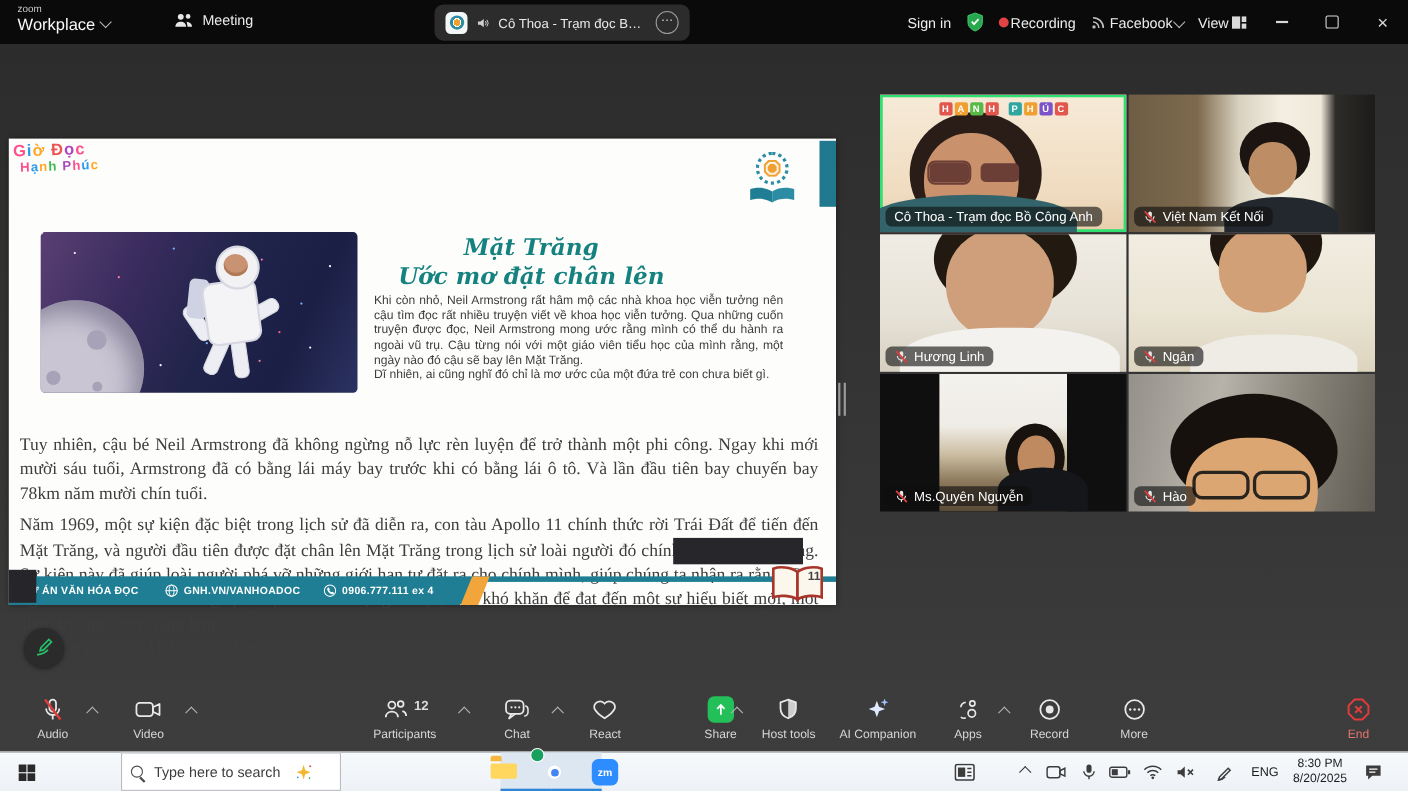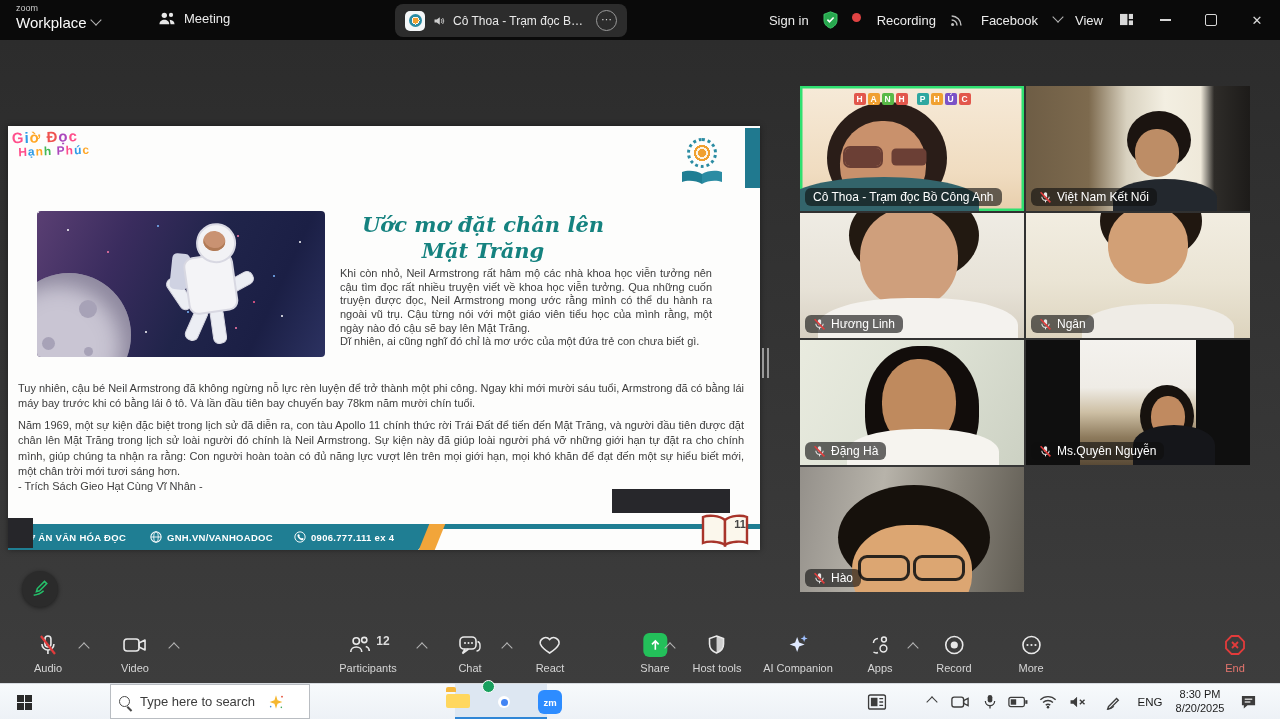--- a/index.html
+++ b/index.html
@@ -17,21 +17,21 @@
   .tb-caret{position:absolute;left:92px;top:16px;}
   .tb-meeting{position:absolute;left:158px;top:10px;display:flex;align-items:center;gap:8px;color:#ececec;font-size:13px;}
   .tab{position:absolute;left:395px;top:4px;width:232px;height:33px;background:#2c2c2c;border-radius:8px;
        display:flex;align-items:center;gap:8px;padding:0 10px;box-sizing:border-box;}
   .tab-appicon{width:20px;height:20px;border-radius:5px;background:#f4f7f8;display:flex;align-items:center;justify-content:center;flex:none;}
   .mandala{width:13px;height:13px;border-radius:50%;background:radial-gradient(circle,#f0a030 0 3px,#fdf6ea 3px 4px,#2b8ca3 4px 7px);}
   .tab-title{font-size:12px;color:#e9e9e9;white-space:nowrap;overflow:hidden;text-overflow:ellipsis;max-width:146px;}
   .tab-more{width:19px;height:19px;border:1.4px solid #9a9a9a;border-radius:50%;color:#cfcfcf;font-size:11px;line-height:17px;text-align:center;flex:none;}
   .tb-right{position:absolute;right:146px;top:0;height:40px;display:flex;align-items:center;gap:13px;}
   .tb-right .txt{color:#ececec;font-size:13px;}
-  .grp{display:flex;gap:16px;}
+  .grp{display:flex;align-items:center;gap:2px;}
   .recdot{width:9px;height:9px;border-radius:50%;background:#e04343;}
   .win-btns{position:absolute;right:0;top:0;display:flex;}
   .win-btn{width:46px;height:40px;display:flex;align-items:center;justify-content:center;color:#d8d8d8;}
   .ic-min{width:11px;height:1.5px;background:#d8d8d8;display:block;}
   .ic-max{width:10px;height:10px;border:1.4px solid #d8d8d8;border-radius:2px;display:block;}
   .ic-close{font-size:13px;line-height:1;}
 
   
   #canvas{position:absolute;left:0;top:40px;width:1280px;height:643px;background:linear-gradient(#2c2c2c,#3d3d3d);}
 
@@ -69,21 +69,21 @@
   .torso{position:absolute;left:22px;top:32px;width:46px;height:54px;border-radius:10px;background:#f4f4f7;border:2px solid #d8d8e2;transform:rotate(-14deg);}
   .pack{position:absolute;left:6px;top:34px;width:18px;height:36px;border-radius:5px;background:#cfd2e2;}
   .limb{position:absolute;width:12px;height:34px;border-radius:6px;background:#eceef4;border:1.5px solid #d8d8e2;}
   .l1{left:66px;top:40px;transform:rotate(55deg);} .l2{left:10px;top:56px;transform:rotate(-40deg);}
   .l3{left:30px;top:84px;transform:rotate(18deg);} .l4{left:52px;top:84px;transform:rotate(-14deg);}
 
   .doc-title{position:absolute;left:330px;top:86px;width:290px;text-align:center;color:#15827f;
       font-family:"DejaVu Serif",serif;font-style:italic;font-weight:bold;font-size:21px;line-height:1.25;}
   .doc-col{position:absolute;left:332px;top:141px;width:372px;color:#3d3d3d;font-size:11px;line-height:1.24;text-align:justify;}
   .doc-col p{margin:0;}
-  .doc-full{position:absolute;left:10px;top:255px;width:726px;color:#3d3d3d;font-size:11px;line-height:1.4;text-align:justify;}
+  .doc-full{position:absolute;left:10px;top:268px;width:726px;color:#3d3d3d;font-size:16px;line-height:1.4;text-align:justify;font-family:Liberation Serif, serif;}
   .doc-full p{margin:0;}
   .doc-full .gap{margin-top:6px;}
   .doc-source{margin-top:1px;text-align:left;}
   .redact{position:absolute;left:604px;top:363px;width:118px;height:24px;background:#27272b;}
   .cover-sq{position:absolute;left:0;top:392px;width:25px;height:30px;background:#26262a;z-index:5;}
 
   .doc-footer{position:absolute;left:0;right:0;bottom:0;height:26px;}
   .df-line{position:absolute;left:0;right:0;top:0;height:5px;background:#1f7e93;}
   .df-ribbon{position:absolute;left:0;top:0;width:434px;height:26px;background:#1f7e93;
       clip-path:polygon(0 0,434px 0,410px 26px,0 26px);}
@@ -289,22 +289,22 @@
       <i class="limb l3"></i>
       <i class="limb l4"></i>
       <i class="pack"></i>
       <i class="torso"></i>
       <i class="helmet"></i>
       <i class="visor"></i>
     </div>
   </div>
 
   <div class="doc-title">
+    <div>Mặt Trăng</div>
     <div>Ước mơ đặt chân lên</div>
-    <div>Mặt Trăng</div>
   </div>
   <div class="doc-col">
     <p>Khi còn nhỏ, Neil Armstrong rất hâm mộ các nhà khoa học viễn tưởng nên cậu tìm đọc rất nhiều truyện viết về khoa học viễn tưởng. Qua những cuốn truyện được đọc, Neil Armstrong mong ước rằng mình có thể du hành ra ngoài vũ trụ. Cậu từng nói với một giáo viên tiểu học của mình rằng, một ngày nào đó cậu sẽ bay lên Mặt Trăng.</p>
     <p>Dĩ nhiên, ai cũng nghĩ đó chỉ là mơ ước của một đứa trẻ con chưa biết gì.</p>
   </div>
   <div class="doc-full">
     <p>Tuy nhiên, cậu bé Neil Armstrong đã không ngừng nỗ lực rèn luyện để trở thành một phi công. Ngay khi mới mười sáu tuổi, Armstrong đã có bằng lái máy bay trước khi có bằng lái ô tô. Và lần đầu tiên bay chuyến bay 78km năm mười chín tuổi.</p>
     <p class="gap">Năm 1969, một sự kiện đặc biệt trong lịch sử đã diễn ra, con tàu Apollo 11 chính thức rời Trái Đất để tiến đến Mặt Trăng, và người đầu tiên được đặt chân lên Mặt Trăng trong lịch sử loài người đó chính là Neil Armstrong. Sự kiện này đã giúp loài người phá vỡ những giới hạn tự đặt ra cho chính mình, giúp chúng ta nhận ra rằng: Con người hoàn toàn có đủ năng lực vượt lên trên mọi giới hạn, mọi khó khăn để đạt đến một sự hiểu biết mới, một chân trời mới tươi sáng hơn.</p>
     <p class="doc-source">- Trích Sách Gieo Hạt Cùng Vĩ Nhân -</p>
   </div>
@@ -412,34 +412,20 @@
     <div class="np">
       <svg width="13" height="13" viewBox="0 0 16 16">
           <rect x="6" y="1.5" width="4" height="7" rx="2" fill="#e8e8e8"></rect>
           <path d="M3.5 7a4.5 4.5 0 0 0 9 0" fill="none" stroke="#e8e8e8" stroke-width="1.3"></path>
           <line x1="8" y1="11.5" x2="8" y2="14" stroke="#e8e8e8" stroke-width="1.3"></line>
           <line x1="2" y1="1.5" x2="14" y2="14" stroke="#e03c3c" stroke-width="2"></line>
         </svg>
       <span>Ngân</span>
     </div>
   </div>
-  <div class="tile t5">
-    <i class="hd"></i>
-    <i class="fc"></i>
-    <i class="bd"></i>
-    <div class="np">
-      <svg width="13" height="13" viewBox="0 0 16 16">
-          <rect x="6" y="1.5" width="4" height="7" rx="2" fill="#e8e8e8"></rect>
-          <path d="M3.5 7a4.5 4.5 0 0 0 9 0" fill="none" stroke="#e8e8e8" stroke-width="1.3"></path>
-          <line x1="8" y1="11.5" x2="8" y2="14" stroke="#e8e8e8" stroke-width="1.3"></line>
-          <line x1="2" y1="1.5" x2="14" y2="14" stroke="#e03c3c" stroke-width="2"></line>
-        </svg>
-      <span>Đặng Hà</span>
-    </div>
-  </div>
   <div class="tile t6">
     <div class="pillar">
       <i class="hd"></i>
       <i class="fc"></i>
       <i class="bd"></i>
     </div>
     <div class="np">
       <svg width="13" height="13" viewBox="0 0 16 16">
           <rect x="6" y="1.5" width="4" height="7" rx="2" fill="#e8e8e8"></rect>
           <path d="M3.5 7a4.5 4.5 0 0 0 9 0" fill="none" stroke="#e8e8e8" stroke-width="1.3"></path>

